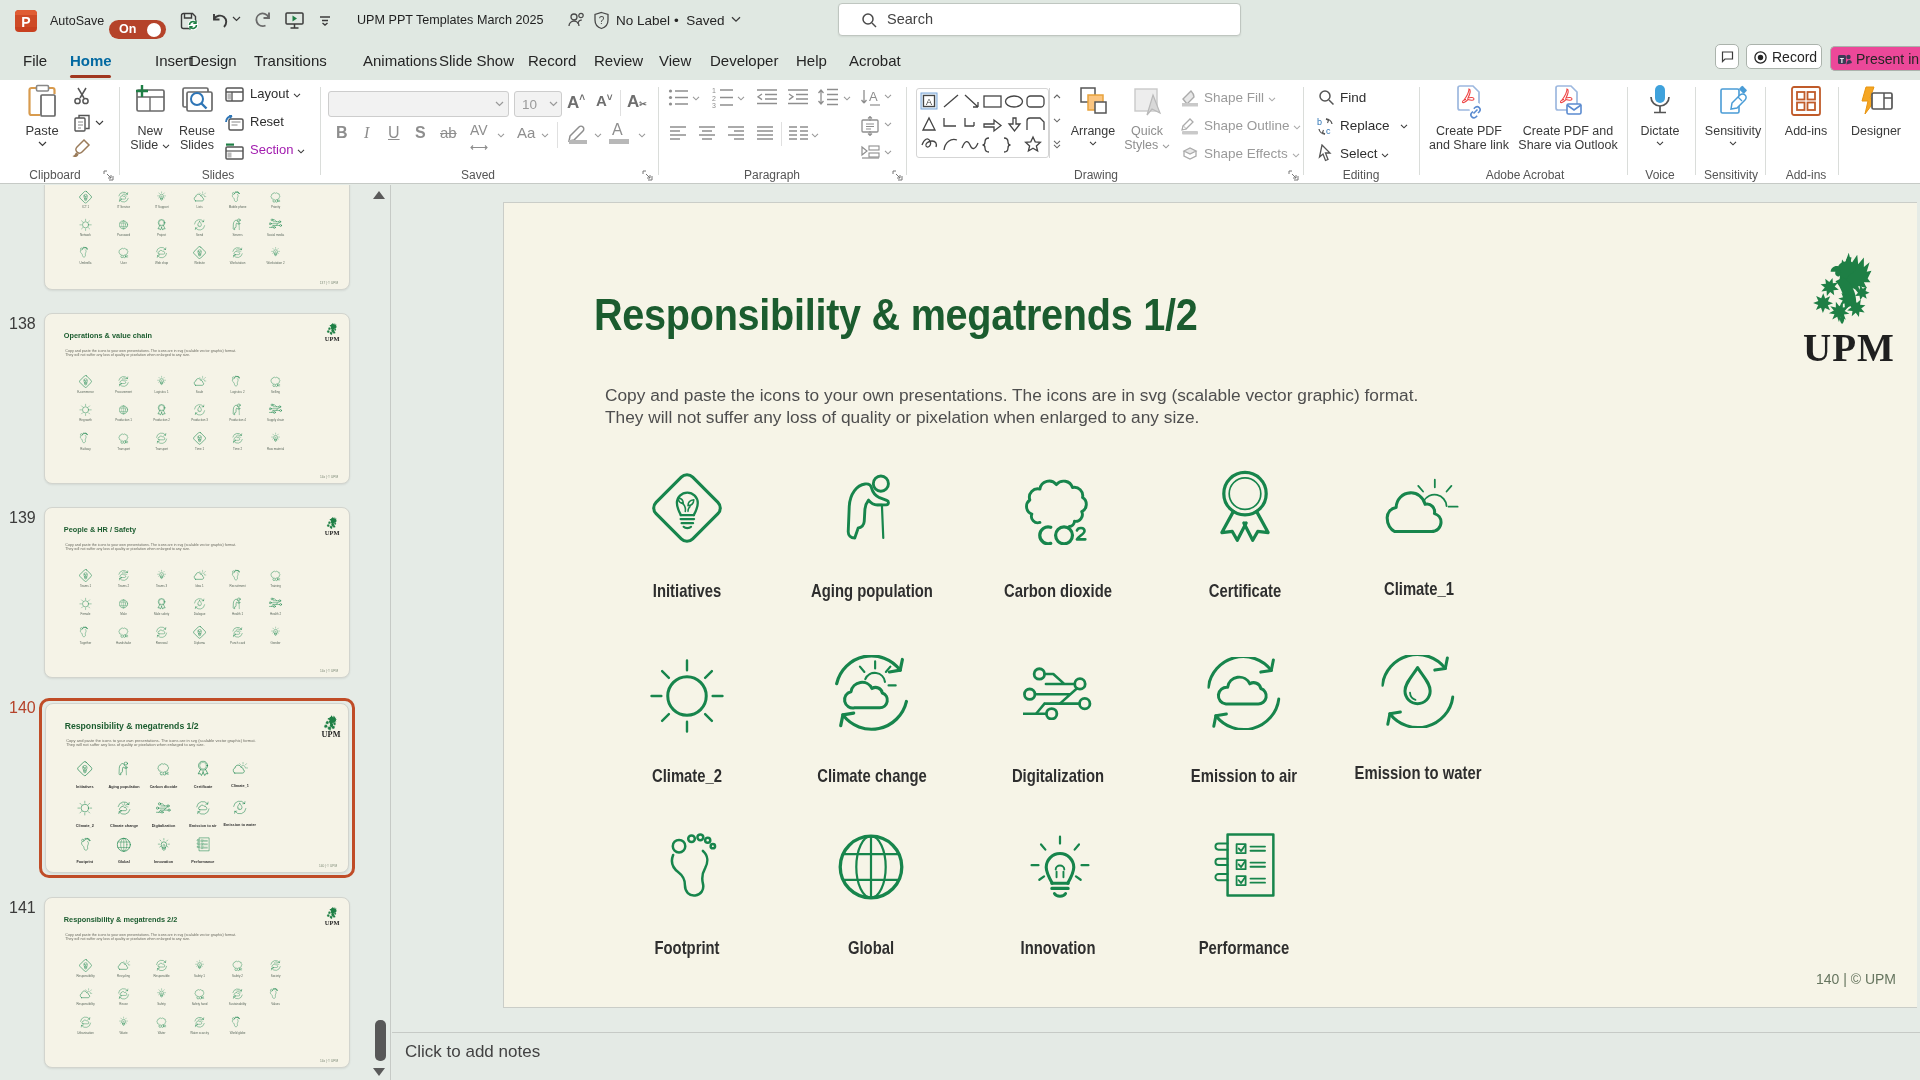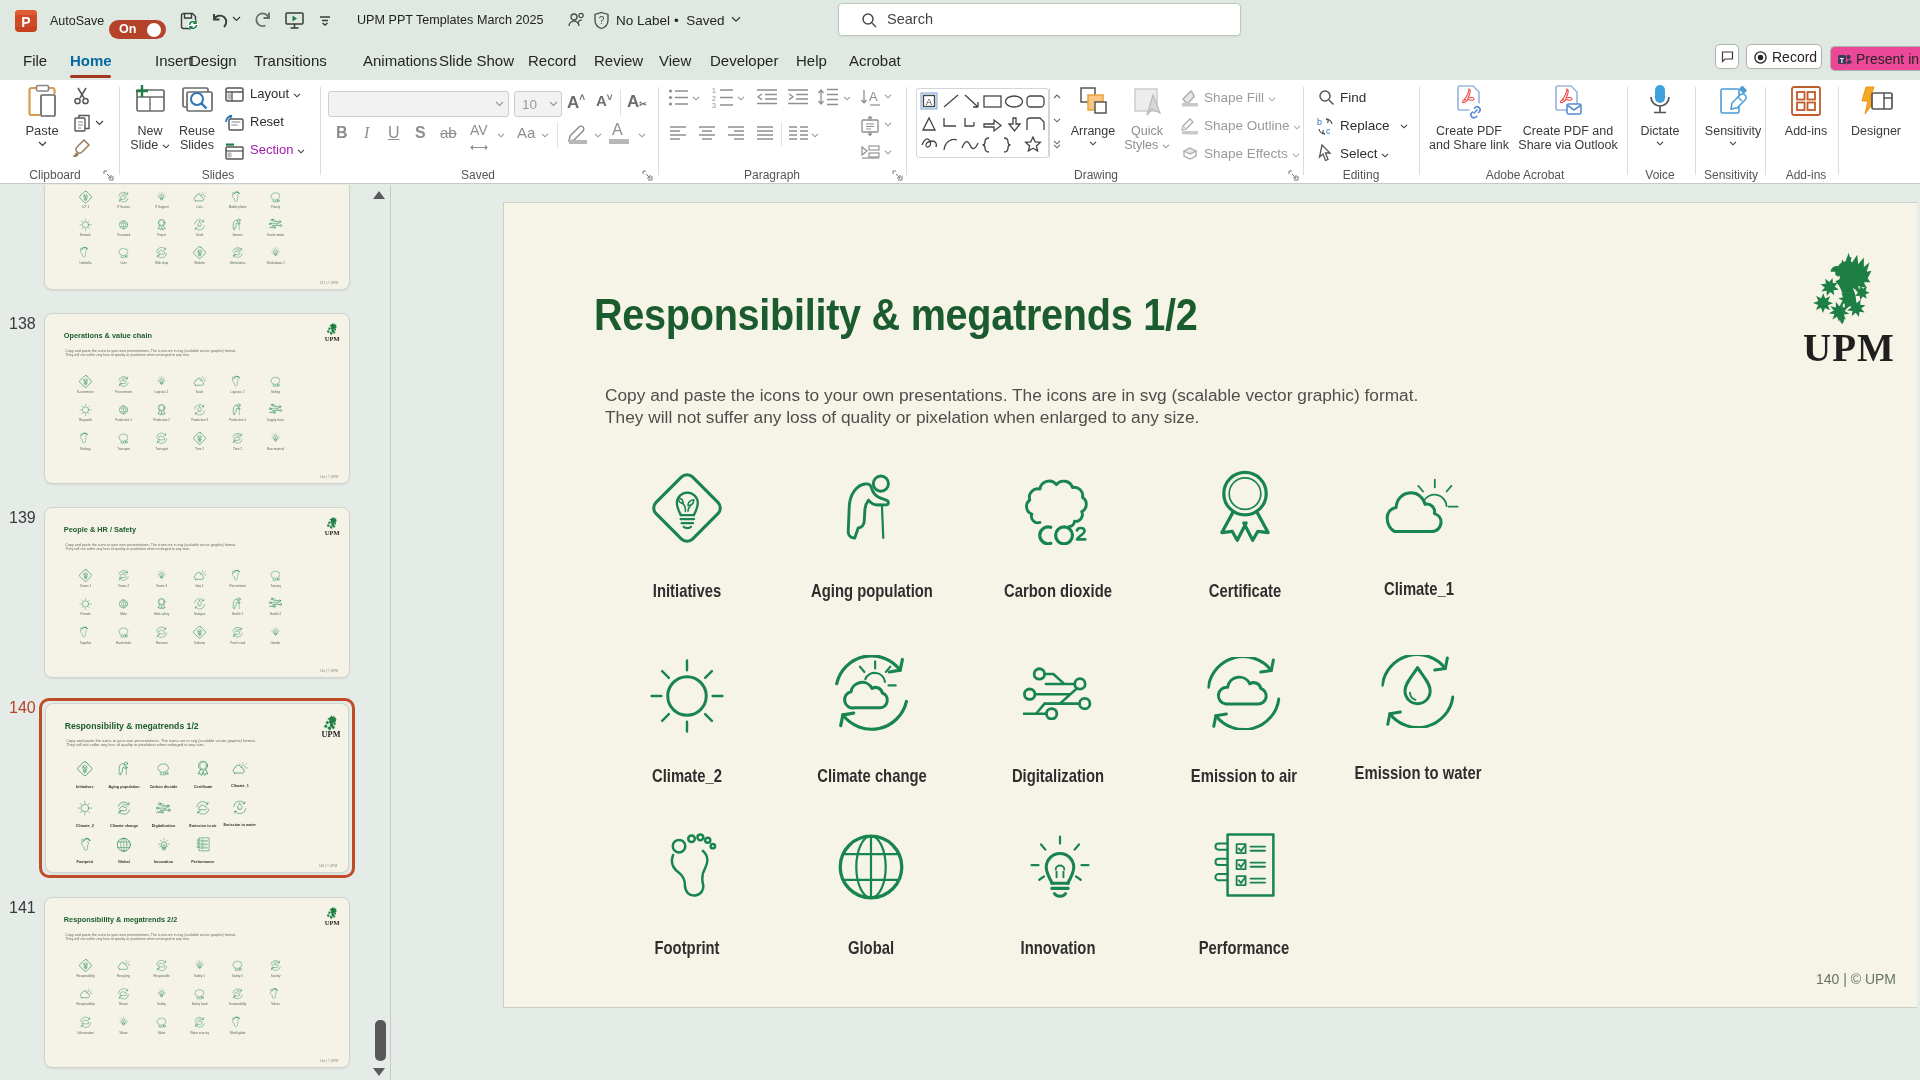--- a/index.html
+++ b/index.html
@@ -1109,13 +1109,16 @@
       </svg>
     <svg class="icn" style="left:743px;top:625px;" width="68" height="74" viewBox="6 6 98 98">
         <use href="#i-perf"></use>
       </svg>
     <div class="iconlabel" style="left:183px;top:734px;">Footprint</div>
     <div class="iconlabel" style="left:367px;top:734px;">Global</div>
     <div class="iconlabel" style="left:554px;top:734px;">Innovation</div>
     <div class="iconlabel" style="left:740px;top:734px;">Performance</div>
     <div class="abs" style="left:1262px;top:768px;width:130px;font-size:14px;color:#66755f;text-align:right;">140 | © UPM</div>
   </div>
+  <div id="notesbar">
+      <div class="abs" style="left:13px;top:9px;font-size:17px;color:#424242;">Click to add notes</div>
+    </div>
 </div>
 
 </body></html>

